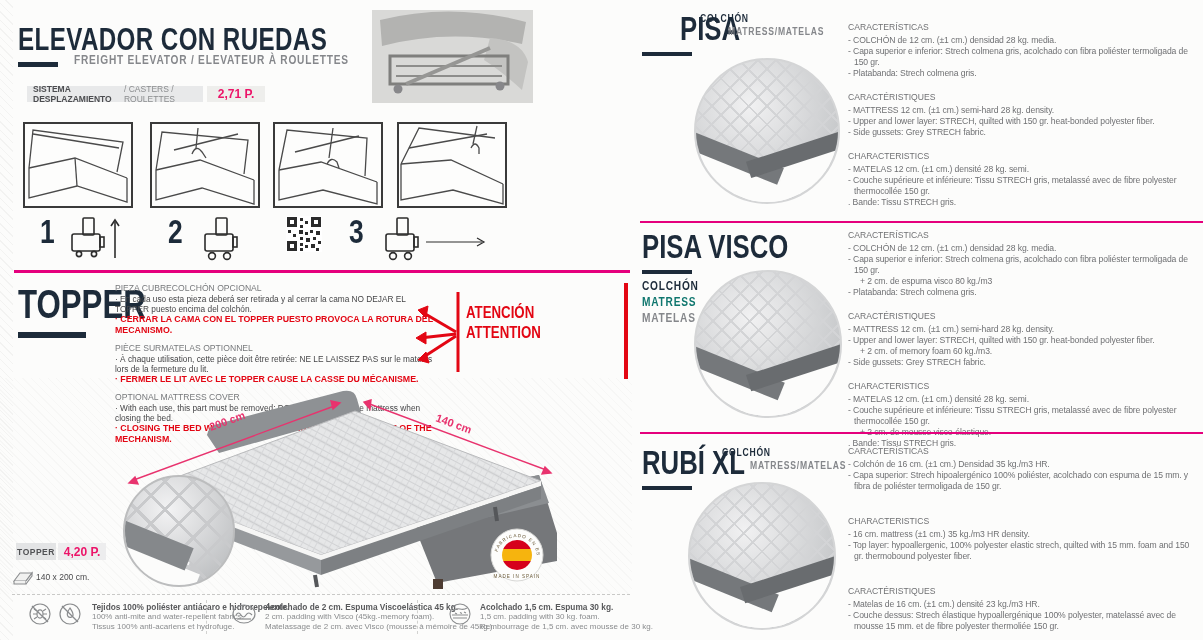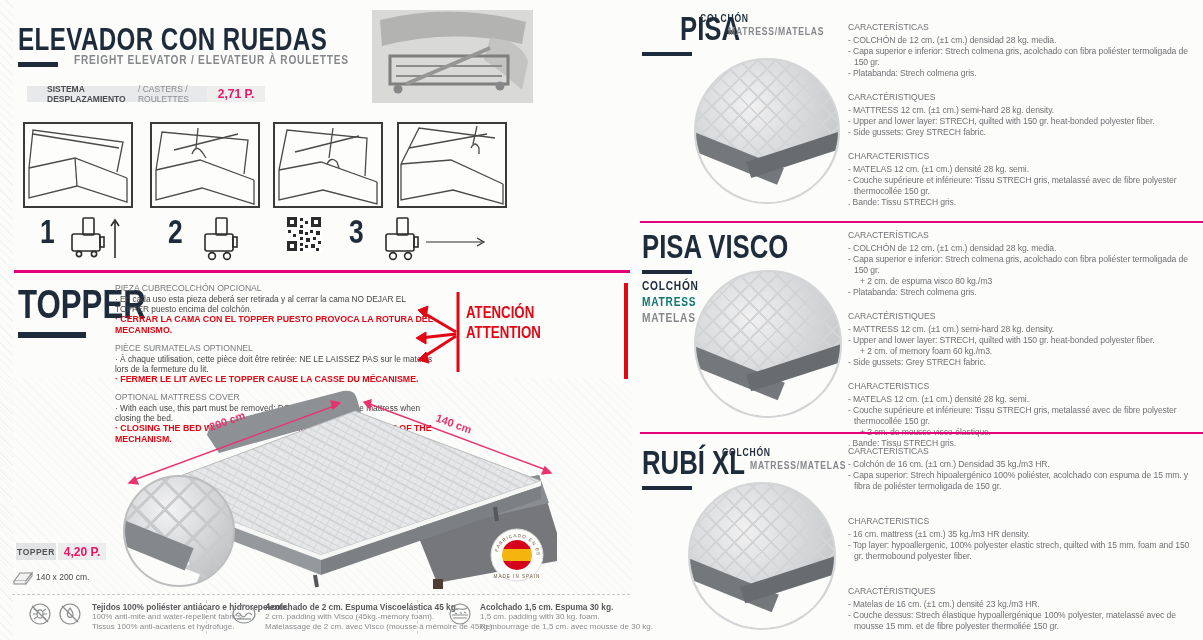--- a/index.html
+++ b/index.html
@@ -12,21 +12,21 @@
   
   .hatch{background:repeating-linear-gradient(45deg,rgba(120,120,115,.07) 0 1px,transparent 1px 6px);}
   .edge-strip{left:0;top:0;width:13px;height:640px;}
   .photo-zone{left:0;top:378px;width:632px;height:216px;opacity:.55;}
 
   
   .main-title{left:18px;top:22px;font-size:31px;font-weight:bold;color:#1d2b3a;letter-spacing:.5px;}
   .title-bar{left:18px;top:62px;width:40px;height:5px;background:#1d2b3a;}
   .subtitle{left:74px;top:52px;font-size:13px;font-weight:bold;color:#85878b;letter-spacing:1px;}
 
-  .sysbar{left:27px;top:86px;width:170px;height:16px;background:#e8e9ea;display:flex;align-items:center;padding-left:20px;font-size:8.5px;color:#8a8c8e;}
+  .sysbar{left:27px;top:86px;width:170px;height:16px;background:#e8e9ea;display:flex;align-items:center;padding-left:6px;font-size:8.5px;color:#8a8c8e;}
   .sysbar b{color:#4c4d50;font-weight:bold;}
   .sysprice{left:207px;top:86px;width:58px;height:16px;background:#eeeeec;display:flex;align-items:center;justify-content:center;font-size:12px;font-weight:bold;color:#ec1469;}
 
   .mech{left:372px;top:10px;width:161px;height:93px;background:#dbdbd9;}
 
   .panel{width:110px;height:86px;border:2px solid #3a3a3a;background:#fdfdfc;box-sizing:border-box;top:122px;}
   .p1{left:23px;} .p2{left:150px;} .p3{left:273px;} .p4{left:397px;}
 
   .stepnum{font-size:33px;font-weight:bold;color:#1d2b3a;top:213px;}
   .n1{left:40px;} .n2{left:168px;} .n3{left:349px;}

